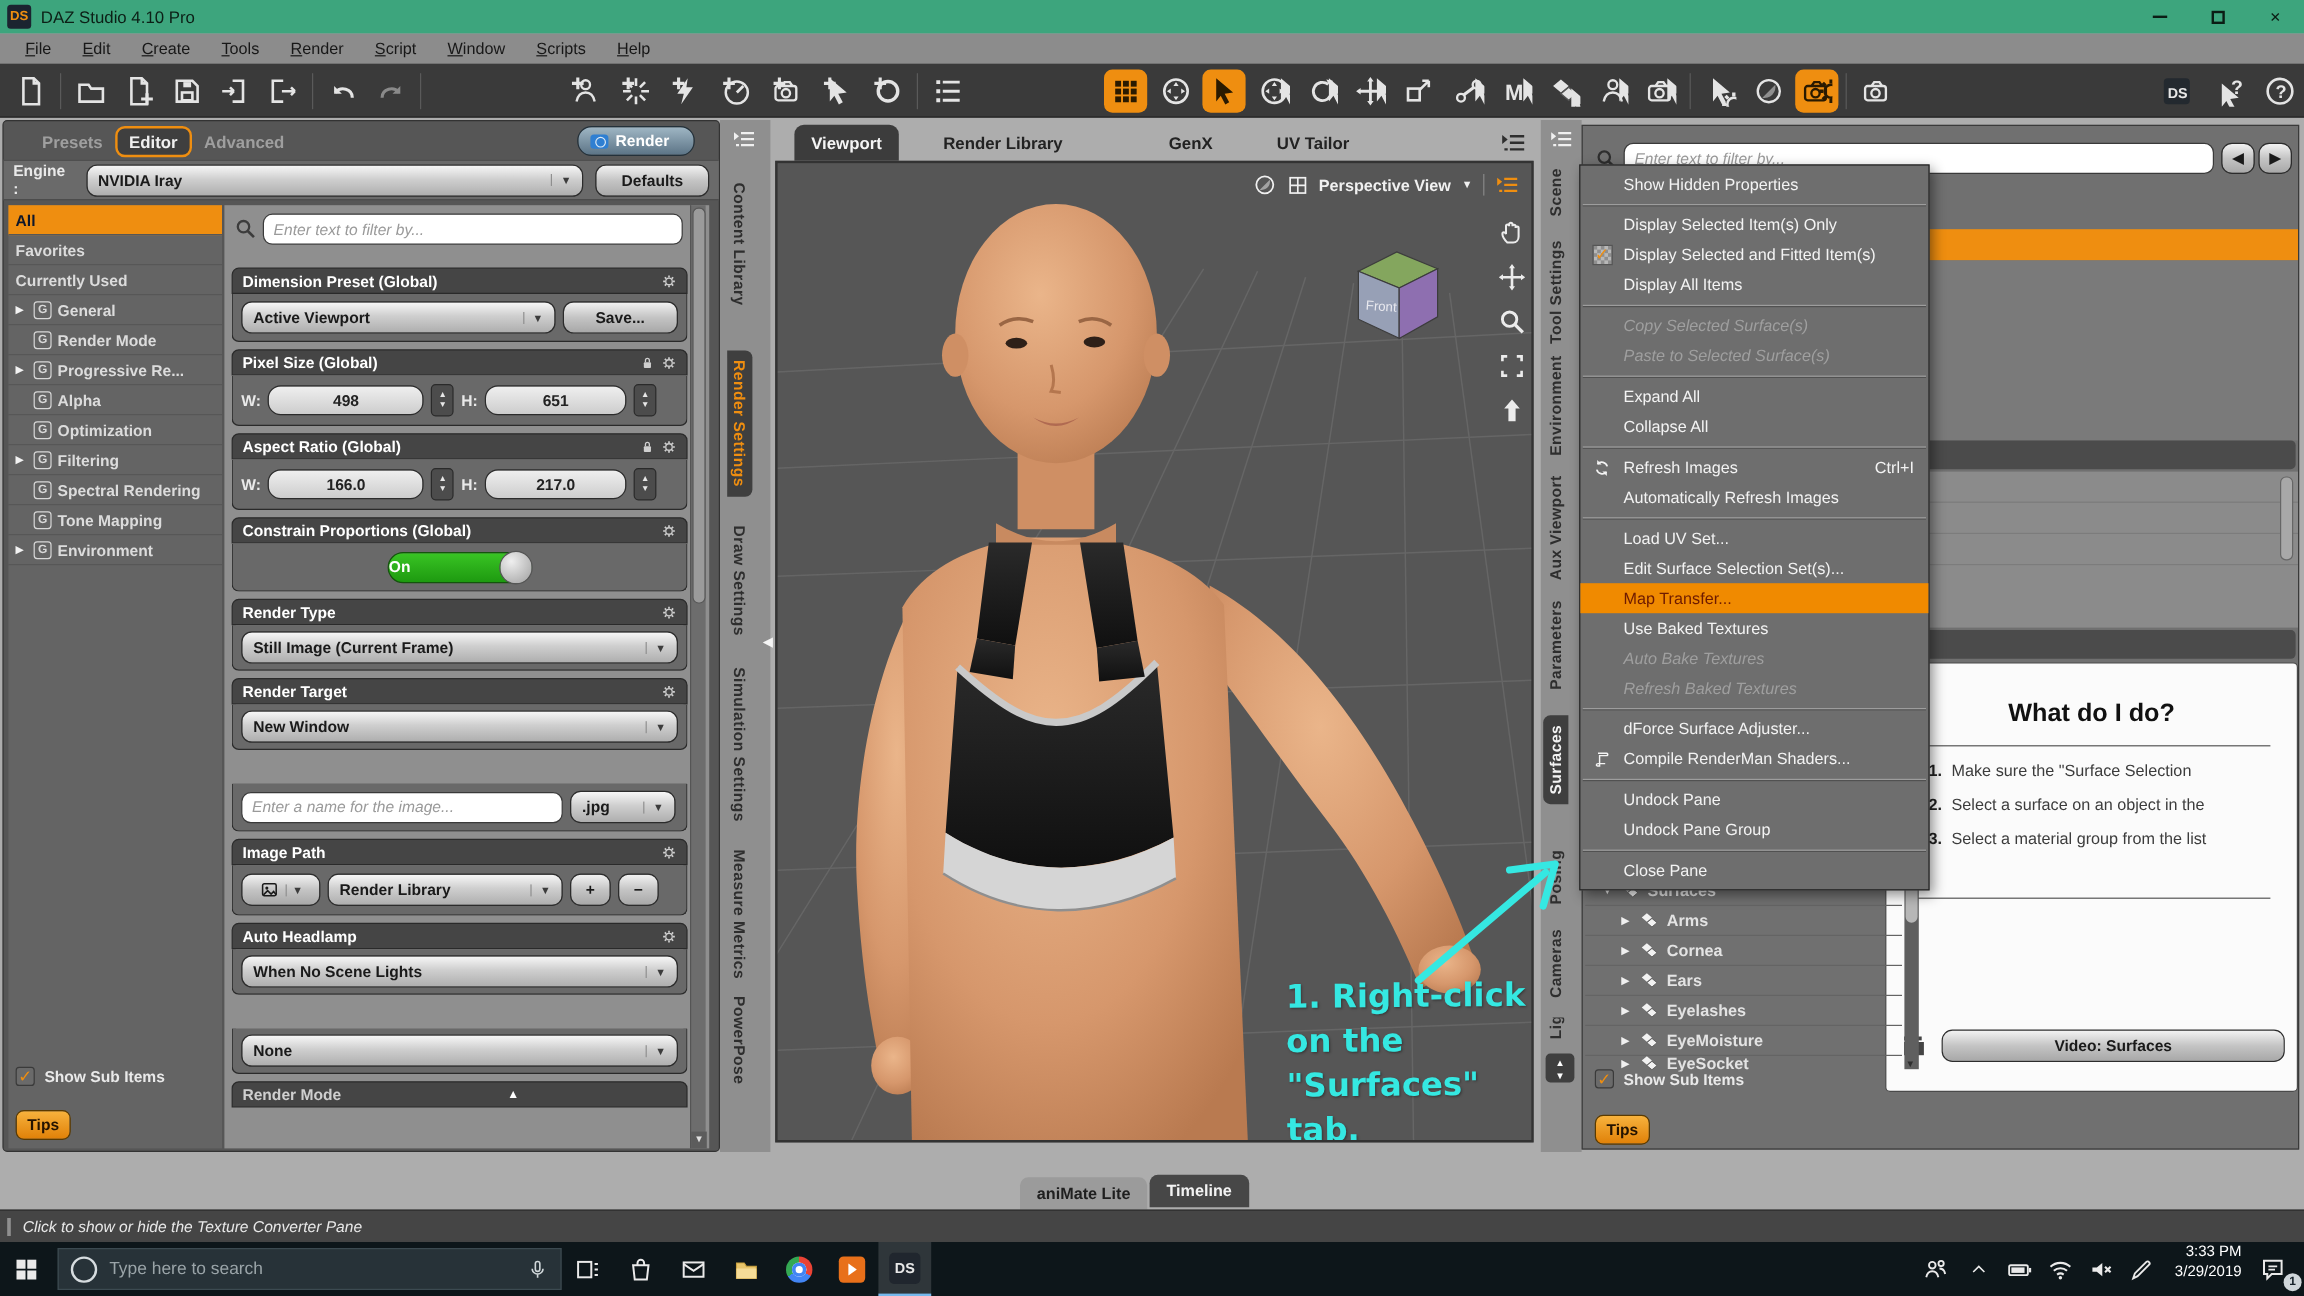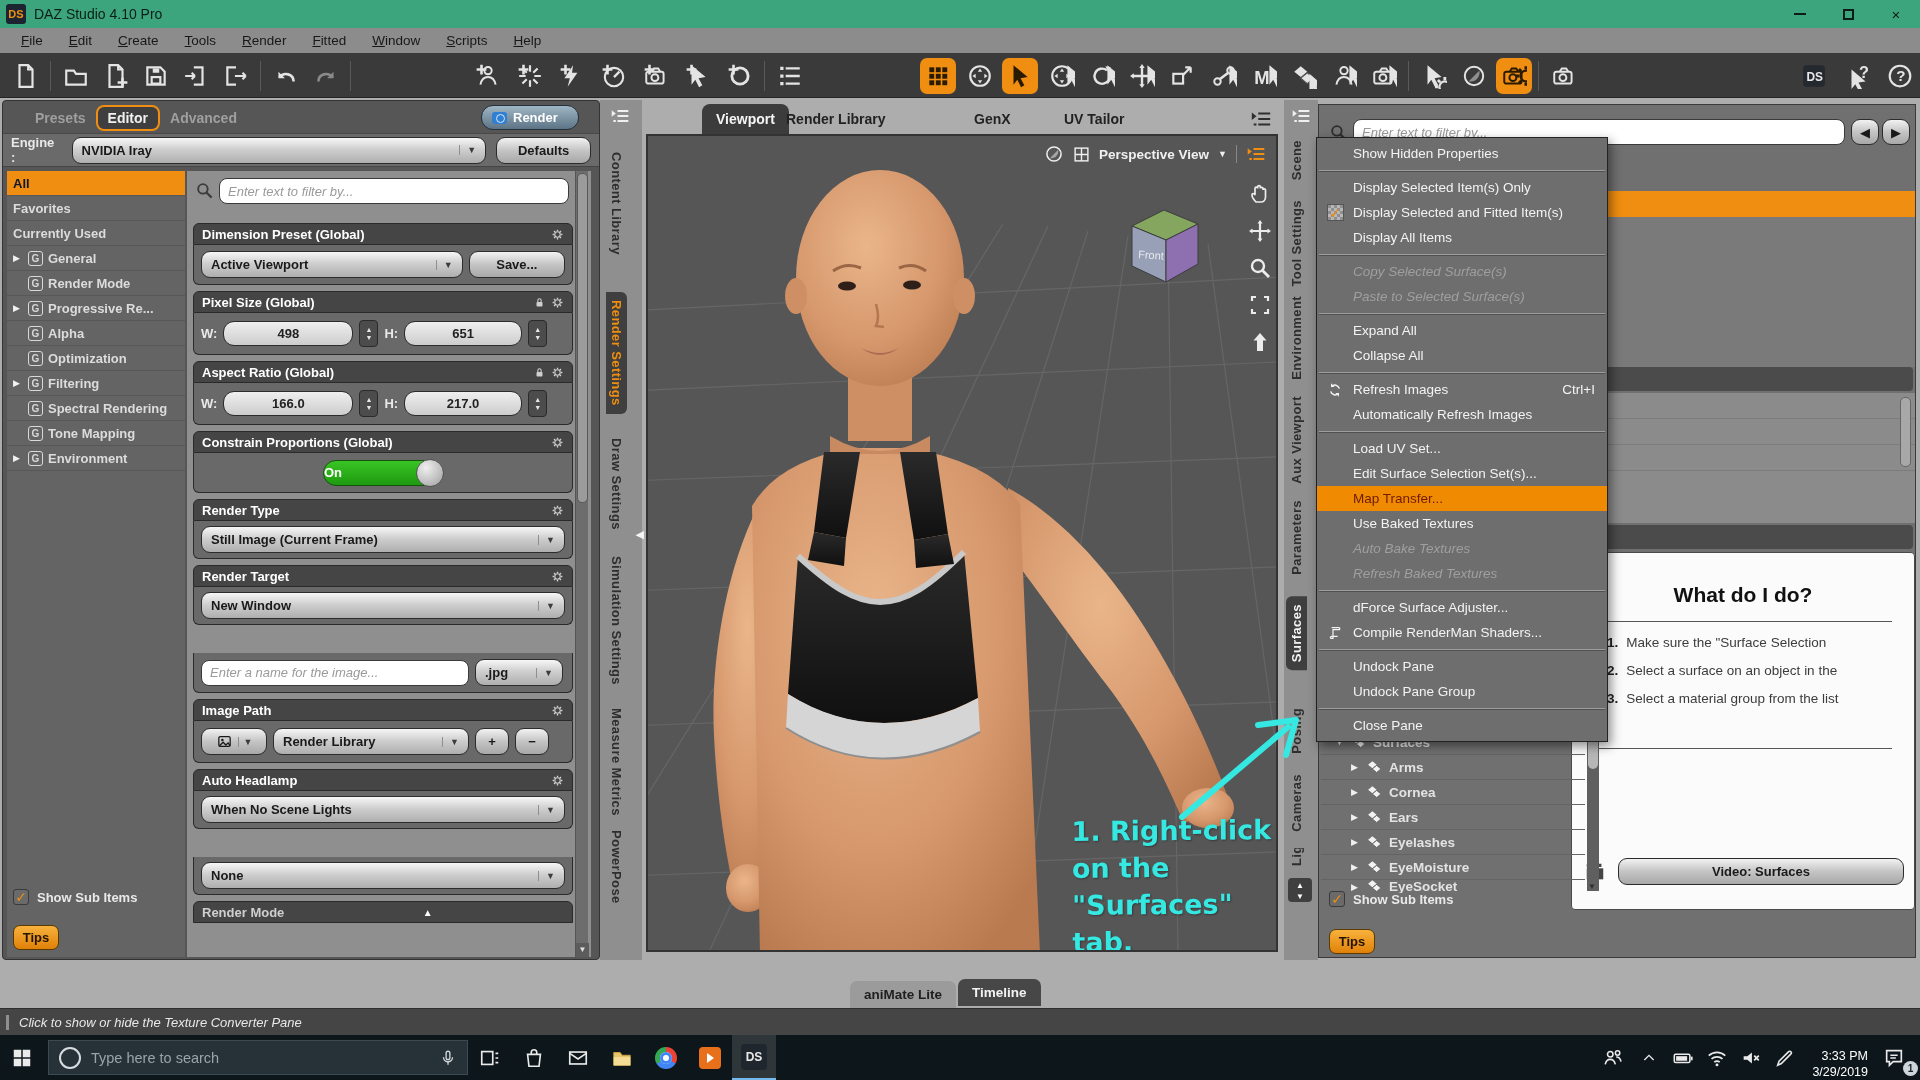--- a/index.html
+++ b/index.html
@@ -90,21 +90,21 @@
   .vtab { position:absolute; writing-mode:vertical-rl; color:#2e2e2e; font-size:13px; font-weight:bold;
     padding:8px 3px; letter-spacing:.4px; }
   .vtab.on { background:#3f3f3f; border-radius:0 6px 6px 0; color:#ef8e10; }
   .vtab.rs { transform:rotate(180deg); }
   .vtab.rs.on { border-radius:0 6px 6px 0; color:#f2f2f2; }
   .strip { background:#8f8f8f; }
 
   
   .vp-tab { position:absolute; top:104px; height:30px; display:flex; align-items:center; padding:0 14px;
     color:#222; font-size:14px; font-weight:bold; }
-  .vp-tab.on { background:#3c3c3c; border-radius:8px 8px 0 0; color:#f5f5f5;margin-left:40px; }
+  .vp-tab.on { background:#3c3c3c; border-radius:8px 8px 0 0; color:#f5f5f5; }
   .viewport { left:646px; top:134px; width:632px; height:818px; background:#565656;
     border:2px solid #333; overflow:hidden; }
   .vp-top { position:absolute; right:10px; top:8px; display:flex; align-items:center; gap:9px;
     color:#f0f0f0; font-size:13.5px; font-weight:bold; z-index:5; }
   .vp-top svg { width:20px; height:20px; }
   .vp-tools { position:absolute; right:4px; top:46px; display:flex; flex-direction:column; gap:13px;
     color:#ececec; z-index:5; }
   .vp-tools svg { width:24px; height:24px; }
   .annot { position:absolute; color:#35e8e2; font-size:27px; font-weight:bold;
     font-family:"DejaVu Sans",sans-serif; transform:rotate(-.5deg); line-height:37px; z-index:30;
@@ -405,21 +405,21 @@
         </div>
     </div>
   </div>
 
   <div class="abs menubar">
     <span class="mb-item">File</span>
     <span class="mb-item">Edit</span>
     <span class="mb-item">Create</span>
     <span class="mb-item">Tools</span>
     <span class="mb-item">Render</span>
-    <span class="mb-item">Fitted</span>
+    <span class="mb-item">Script</span>
     <span class="mb-item">Window</span>
     <span class="mb-item">Scripts</span>
     <span class="mb-item">Help</span>
   </div>
 
   <div class="abs toolbar">
     <div class="tb" style="left:8px">
         <svg viewBox="0 0 24 24">
           <use href="#i-doc"></use>
         </svg>
@@ -1323,21 +1323,21 @@
         <span class="chrome-ic"></span>
       </div>
     <div class="tk-ic">
         <span style="width:22px; height:22px; background:#e8701a; border-radius:4px; display:flex; align-items:center; justify-content:center">
           <span style="width:0; height:0; border-left:7px solid #fff; border-top:5px solid transparent; border-bottom:5px solid transparent"></span>
         </span>
       </div>
     <div class="tk-ic ds-task">
         <span class="ds-badge">DS</span>
       </div>
-    <div style="margin-left:auto; display:flex; align-items:flex-end">
+    <div style="margin-left:auto; display:flex; align-items:flex-start">
       <div class="tk-ic" style="width:38px">
           <svg viewBox="0 0 24 24">
             <use href="#i-people"></use>
           </svg>
         </div>
       <div class="tk-ic" style="width:34px">
           <svg viewBox="0 0 24 24" style="width:16px;height:16px">
             <use href="#i-chev"></use>
           </svg>
         </div>

